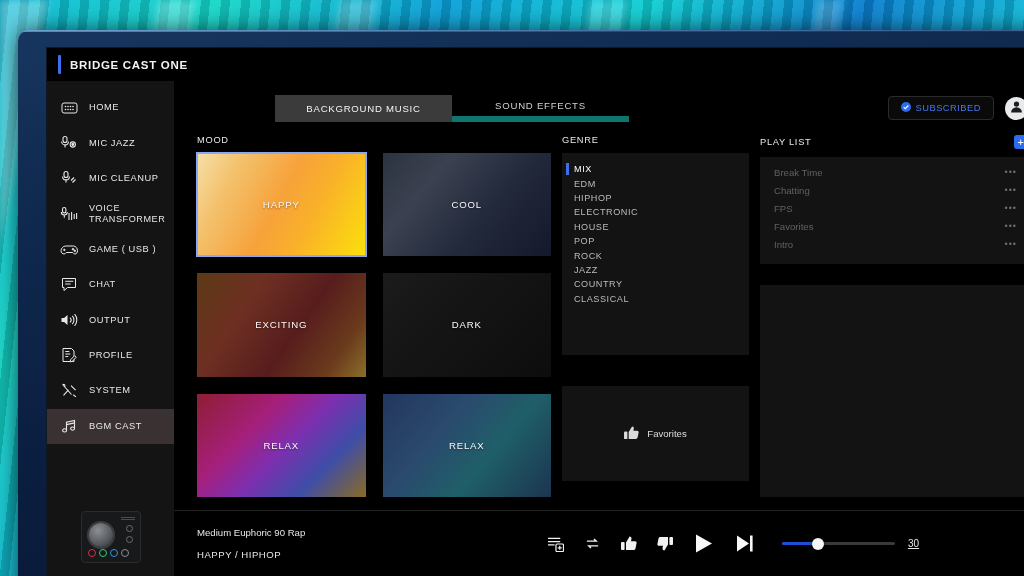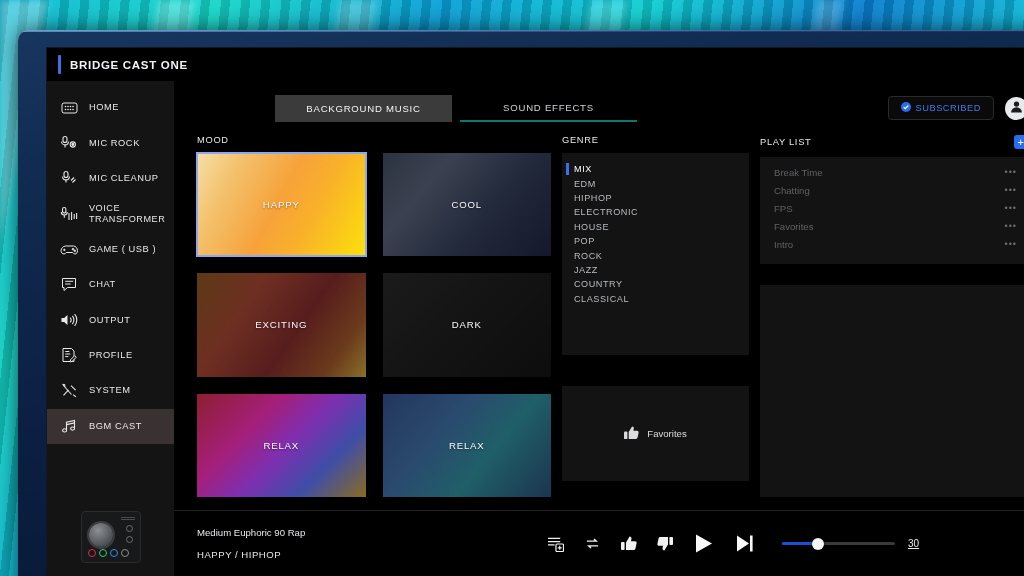--- a/index.html
+++ b/index.html
@@ -158,30 +158,30 @@
   }
 
   
   .tabbar {
     height: 54px;
     display: flex; align-items: center;
     padding: 0 17px 0 23px;
     flex: 0 0 auto;
     position: relative;
   }
-  .tabs { display: flex; margin-left: 78px; gap: 8px; }
+  .tabs { display: flex; margin-left: 78px; }
   .tab {
     width: 177px; height: 27px;
     display: flex; align-items: center; justify-content: center;
     color: #cfd2d6;
     font-size: 9.6px;
     letter-spacing: .75px;
     cursor: pointer;
     background: transparent;
-    border-bottom: 2px solid #0f766e;
+    border-bottom: 6px solid #0f766e;
   }
   .tab.active {
     background: #3b3b3b;
     color: #f2f3f5;
     border-bottom: none;
   }
   .tabbar-right {
     margin-left: auto;
     display: flex; align-items: center; gap: 11px;
   }
@@ -380,21 +380,21 @@
             <div class="nav-item">
               <span class="nav-ico">
                 <svg width="18" height="16" viewBox="0 0 18 16" fill="none" stroke="#e8e8e8" stroke-width="1.1">
                     <rect x="3" y="1.5" width="4" height="6" rx="2"></rect>
                     <path d="M1.6 6.5a3.4 3.4 0 0 0 6.8 0"></path>
                     <path d="M5 10v2.6"></path>
                     <circle cx="12.8" cy="9.5" r="2.6"></circle>
                     <circle cx="12.8" cy="9.5" r=".9" fill="#e8e8e8"></circle>
                   </svg>
               </span>
-              <span class="nav-label">MIC ROCK</span>
+              <span class="nav-label">MIC JAZZ</span>
             </div>
 
             <div class="nav-item">
               <span class="nav-ico">
                 <svg width="18" height="16" viewBox="0 0 18 16" fill="none" stroke="#e8e8e8" stroke-width="1.1">
                     <rect x="4" y="1.5" width="4" height="6" rx="2"></rect>
                     <path d="M2.6 6.5a3.4 3.4 0 0 0 6.8 0"></path>
                     <path d="M6 10v2.6"></path>
                     <path d="M11 10.5l3-3M12.5 12.5l3-3M13.5 7.5h.01M15.5 11h.01"></path>
                   </svg>

